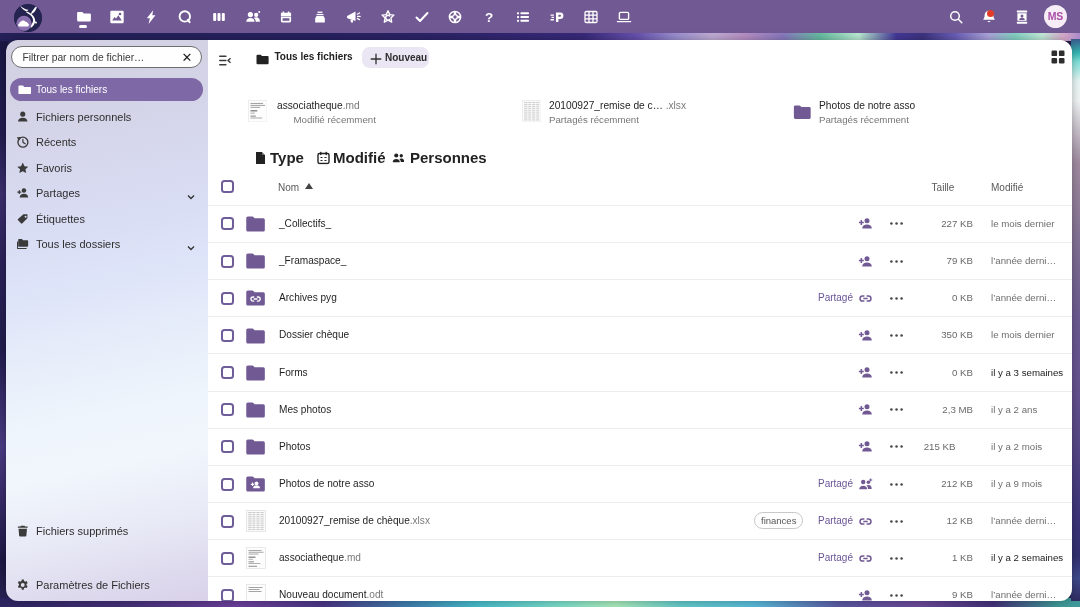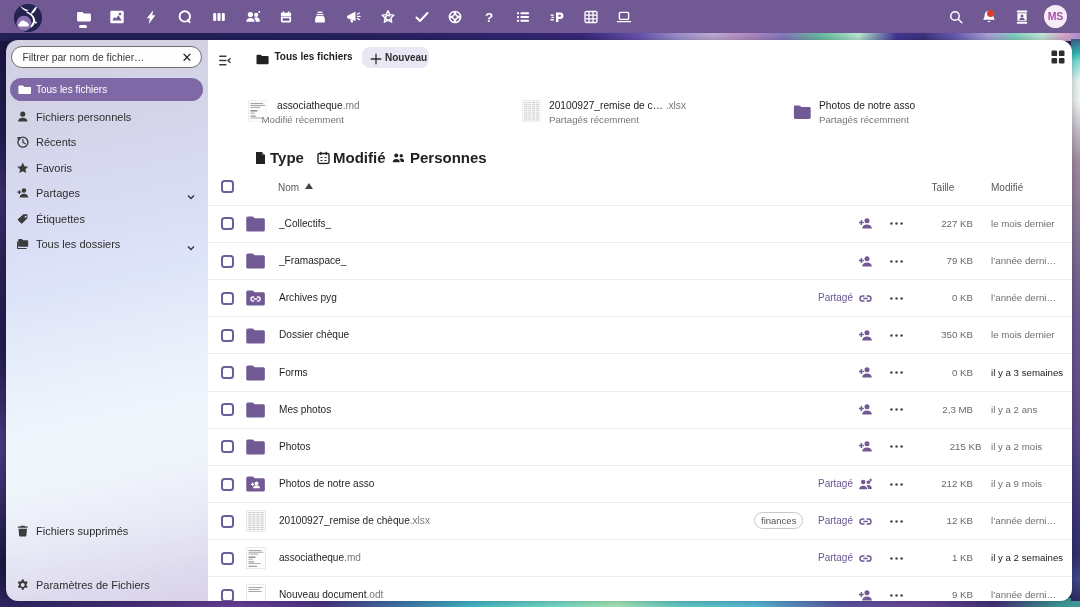--- a/index.html
+++ b/index.html
@@ -356,21 +356,21 @@
               <rect x="2.5" y="3" width="13" height="1"></rect>
               <rect x="2.5" y="5" width="15" height="1"></rect>
               <rect x="2.5" y="7" width="10" height="1"></rect>
               <rect x="2.5" y="10.5" width="7" height="1.2" fill="#6f6f6f"></rect>
               <rect x="2.5" y="13" width="4.5" height="0.9"></rect>
               <rect x="2.5" y="16" width="5.5" height="1" fill="#7f7f7f"></rect>
               <rect x="2.5" y="18" width="12" height="0.9"></rect>
             </g>
           </svg></span>
       <span class="t1" style="left:69.5px;top:59.5px">associatheque<span class="ext">.md</span></span>
-      <span class="t2" style="left:54px;top:74px">Modifié récemment</span>
+      <span class="t2" style="left:86px;top:74px">Modifié récemment</span>
     </div>
     <div class="rcard">
       <span class="thumb" style="left:314px;top:60px;width:19.5px;height:23px"><svg viewBox="0 0 20 23">
             <rect x="0.5" y="0.5" width="19" height="22" fill="#fbfbfb" stroke="#ebebeb" stroke-width="0.9"></rect>
             <g fill="#c6c6c6">
               <rect x="2.2" y="2" width="3.4" height="0.9"></rect>
               <rect x="6.4" y="2" width="3" height="0.9"></rect>
               <rect x="10.4" y="2" width="3.2" height="0.9"></rect>
               <rect x="14.6" y="2" width="3" height="0.9"></rect>
               <rect x="2.2" y="4" width="3.4" height="0.9"></rect>
@@ -600,21 +600,21 @@
           <circle cx="9" cy="4.7" r="2.5"></circle>
           <path d="M4.2 12.4 c0-2.5 2.1-3.9 4.8-3.9 s4.8 1.4 4.8 3.9 Z"></path>
           <path d="M2.6 4 v1.7 H.9 v1.5 h1.7 v1.7 h1.5 V7.2 h1.7 V5.7 H4.1 V4 Z"></path>
         </svg>
       </span>
   <span class="dots" style="left:681.5px;top:399.3px;width:15px;height:15px"><svg viewBox="0 0 15 15" fill="#444">
           <circle cx="2.4" cy="7.5" r="1.25"></circle>
           <circle cx="7.5" cy="7.5" r="1.25"></circle>
           <circle cx="12.6" cy="7.5" r="1.25"></circle>
         </svg></span>
-  <span class="size" style="left:714px;top:400.8px">215 KB</span>
+  <span class="size" style="left:688px;top:400.8px">215 KB</span>
   <span class="mod" style="left:783.5px;top:400.8px">il y a 2 mois</span>
   <div class="sep" style="top:424.9px"></div>
   <div class="cb" style="left:13px;top:437.5px"></div>
   <span class="ficon" style="left:37.5px;top:435.2px;width:21px;height:17.5px">
         <svg viewBox="0 0 21 18" fill="currentColor">
           <path d="M1 3.2 a1.6 1.6 0 0 1 1.6 -1.6 h4.6 a1.6 1.6 0 0 1 1.2 .55 l1.1 1.25 h9 A1.6 1.6 0 0 1 20.1 5 v10.4 a1.6 1.6 0 0 1 -1.6 1.6 H2.6 a1.6 1.6 0 0 1 -1.6 -1.6 Z"></path>
           <g fill="#fff">
             <circle cx="11.6" cy="8.6" r="1.9"></circle>
             <path d="M8 13.6 c0-1.9 1.6-3 3.6-3 s3.6 1.1 3.6 3 Z"></path>
             <path d="M6.9 7.8 v1.2 H5.7 v1.2 h1.2 v1.2 h1.2 V10.2 h1.2 V9 H8.1 V7.8 Z"></path>

